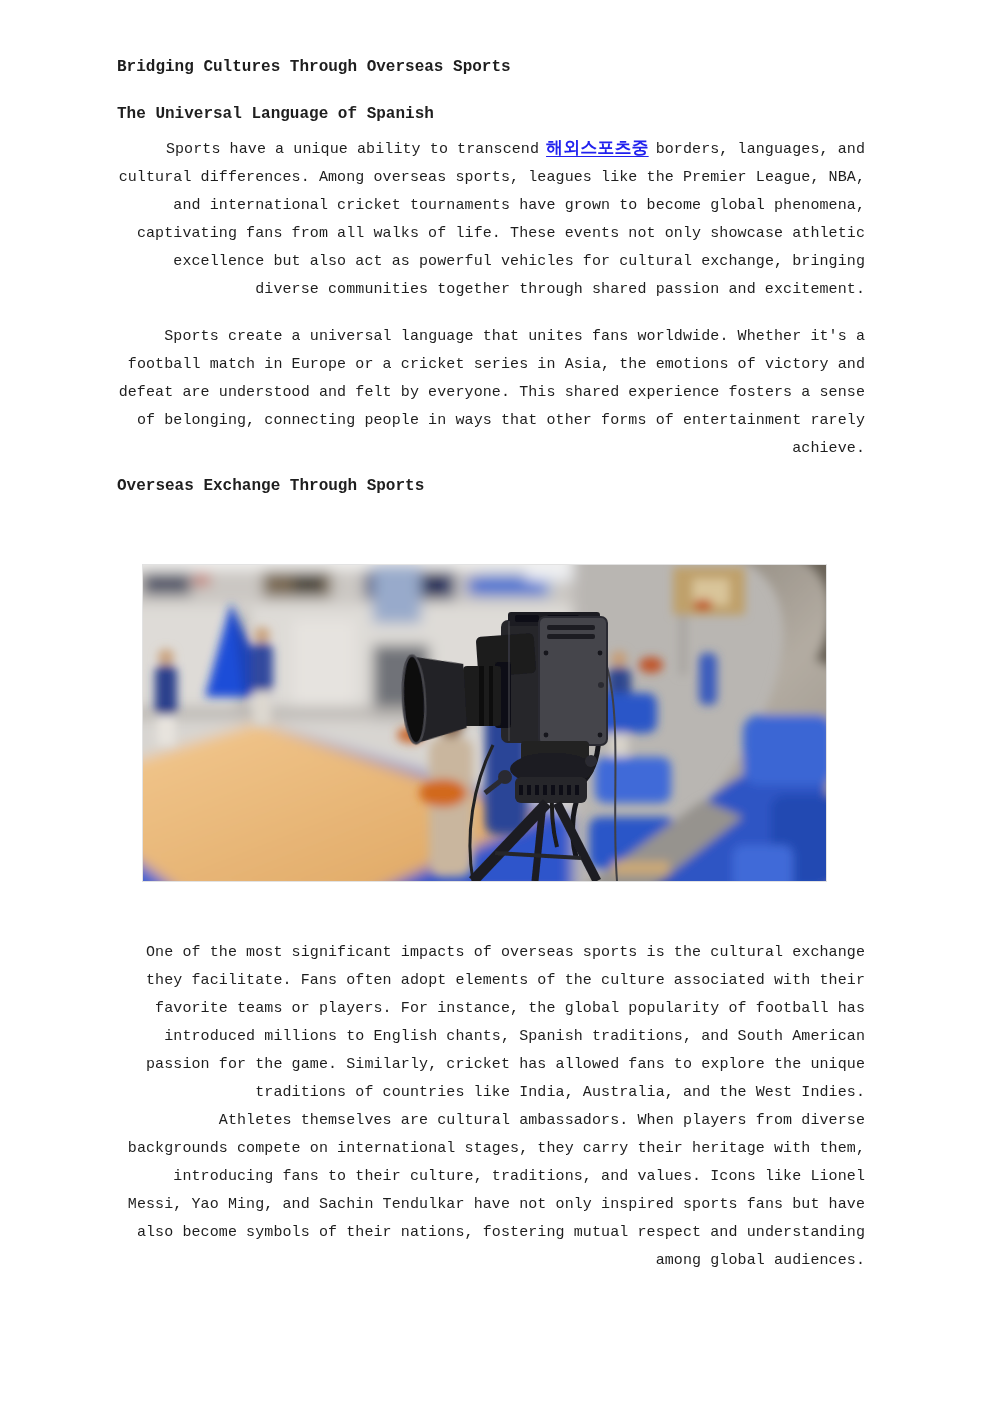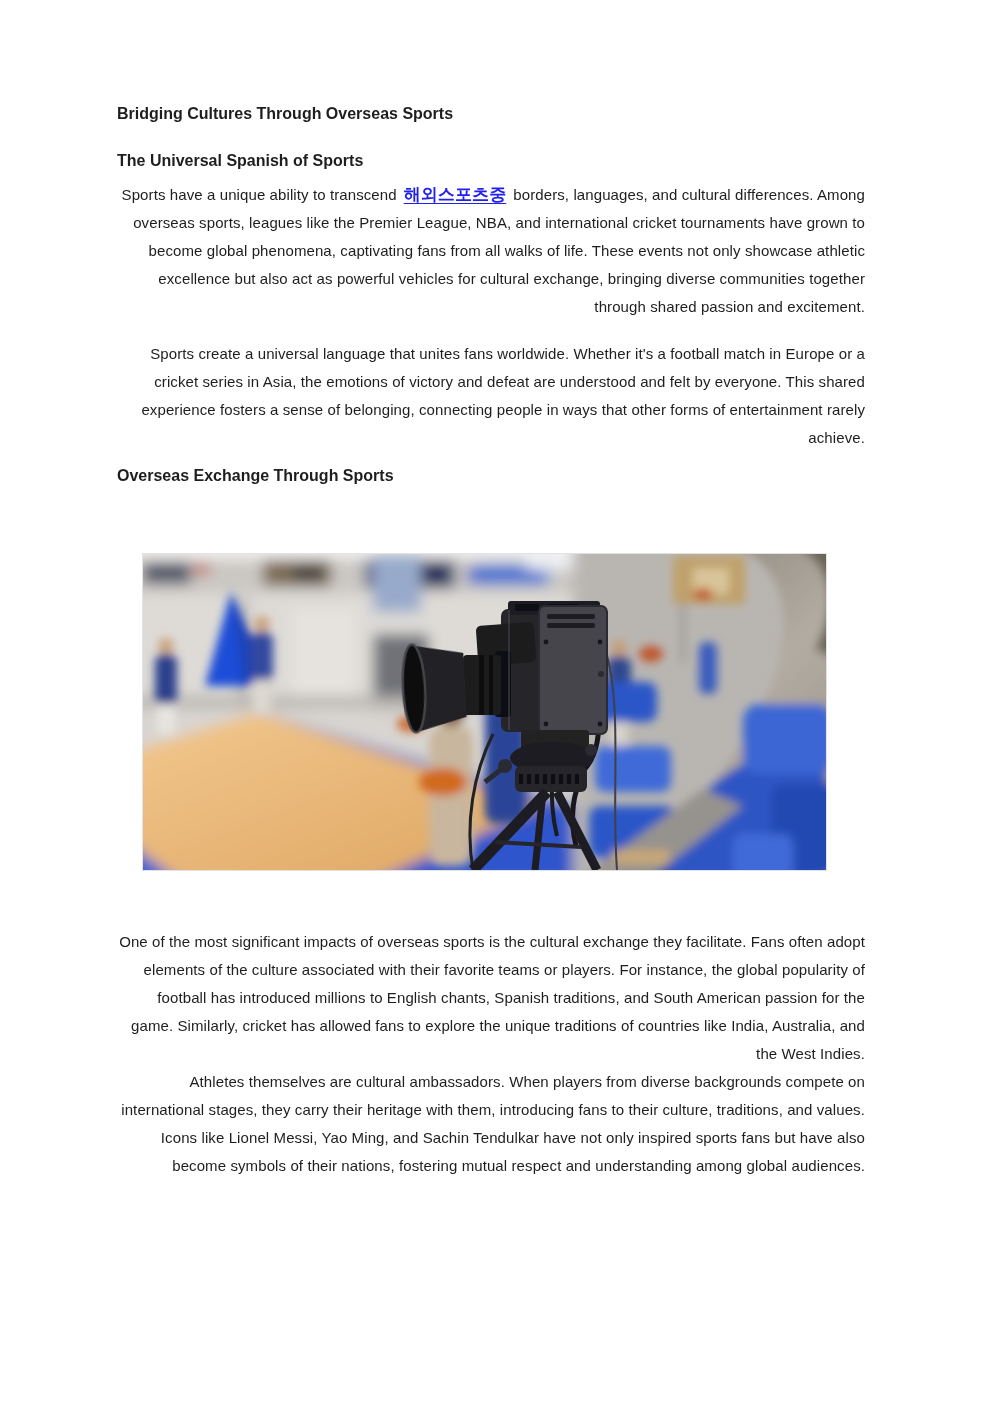--- a/index.html
+++ b/index.html
@@ -11,22 +11,23 @@
     width: 992px;
     height: 1403px;
     font-family: "Liberation Sans", sans-serif;
     color: #1e1e1e;
     overflow: hidden;
   }
   .page {
     box-sizing: border-box;
     width: 992px;
     height: 1403px;
-    padding: 104px 110px 0 117px;
+    padding: 58px 110px 0 117px;
     background: #ffffff;
+    font-family: Liberation Mono, monospace;
   }
   .doc-title {
     font-size: 16px;
     font-weight: 700;
     line-height: 19px;
     margin: 0 0 28px 0;
   }
   .sec-heading {
     font-size: 16px;
     font-weight: 700;
@@ -68,21 +69,21 @@
   }
   figure.photo-frame svg { display: block; }
 </style>
 </head>
 <body>
 
 <div class="page">
 
   <h1 class="doc-title">Bridging Cultures Through Overseas Sports</h1>
 
-  <h2 class="sec-heading">The Universal Spanish of Sports</h2>
+  <h2 class="sec-heading">The Universal Language of Spanish</h2>
 
   <p class="body-par par-1"><span>Sports have a unique ability to transcend</span><a class="kor-link">해외스포츠중</a><span>borders, languages, and cultural differences. Among overseas sports, leagues like the Premier League, NBA, and international cricket tournaments have grown to become global phenomena, captivating fans from all walks of life. These events not only showcase athletic excellence but also act as powerful vehicles for cultural exchange, bringing diverse communities together through shared passion and excitement.</span></p>
 
   <p class="body-par par-2">Sports create a universal language that unites fans worldwide. Whether it's a football match in Europe or a cricket series in Asia, the emotions of victory and defeat are understood and felt by everyone. This shared experience fosters a sense of belonging, connecting people in ways that other forms of entertainment rarely achieve.</p>
 
   <h2 class="sec-heading cultural">Overseas Exchange Through Sports</h2>
 
   <figure class="photo-frame" aria-label="Blurred basketball gym scene with a black video camera on a tripod in sharp focus courtside, blue stadium seats to the right">
     <svg width="683" height="316" viewBox="0 0 683 316" xmlns="http://www.w3.org/2000/svg">
       <defs>

